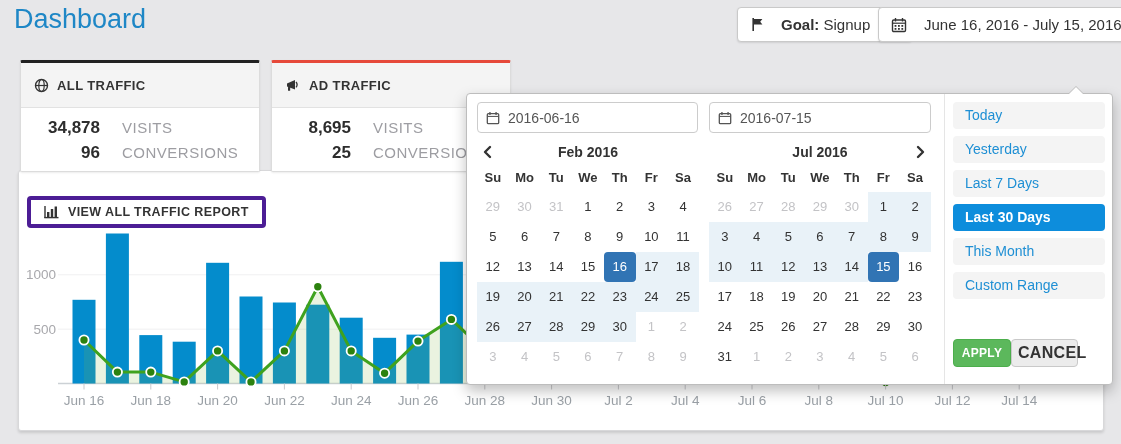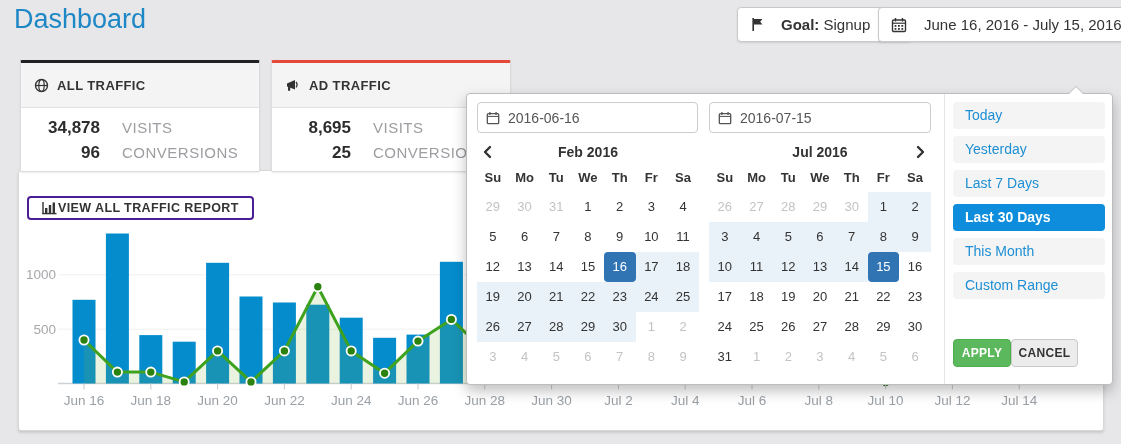--- a/index.html
+++ b/index.html
@@ -41,22 +41,22 @@
   .stat-row{display:flex;align-items:baseline;margin-bottom:5px}
   .stat-val{width:66px;text-align:right;font-size:17px;font-weight:bold;color:#2d2d2d}
   .stat-lbl{margin-left:22px;font-size:15px;color:#9d9da2;letter-spacing:.5px}
 
   
   .chart-panel{
     left:18px;top:170px;width:1086px;height:261px;background:#fff;
     border:1px solid #d8d8da;border-radius:3px;box-shadow:0 2px 3px rgba(0,0,0,.13);z-index:1;
   }
   .report-btn{
-    left:27px;top:196px;height:24px;background:#fff;border:2px solid #4c1d95;border-radius:4px;
-    display:flex;align-items:center;padding:0 13px;z-index:5;
+    left:27px;top:196px;height:32px;background:#fff;border:4px solid #4c1d95;border-radius:4px;
+    display:flex;align-items:center;gap:8px;padding:0 13px;z-index:5;
     font-size:12.5px;font-weight:bold;color:#333;letter-spacing:.4px;cursor:pointer;
   }
   #chart-layer{left:0;top:0;width:1121px;height:444px;z-index:4;pointer-events:none}
 
   
   .overlay{
     left:466px;top:46px;width:647px;height:292px;background:#fff;
     border:1px solid #bdbdbd;border-radius:4px;
     box-shadow:0 6px 14px rgba(0,0,0,.25);z-index:10;margin-top:47px;
   }
@@ -86,21 +86,21 @@
   .ranges{left:486px;top:8px;width:152px}
   .range-item{
     height:27px;line-height:27px;margin-bottom:7px;background:#f4f4f4;border-radius:4px;
     padding-left:12px;font-size:14px;color:#1e8fd4;cursor:pointer;
   }
   .range-item.selected{background:#0d8ddc;color:#fff;font-weight:bold}
   .btn-row{position:absolute;left:486px;top:245px;display:flex;}
   .apply-btn{width:58px;height:28px;background:#5cb85c;border:1px solid #4cae4c;border-radius:4px;
     color:#fff;font-size:12px;font-weight:bold;font-family:inherit;cursor:pointer;letter-spacing:.3px}
   .cancel-btn{width:67px;height:28px;background:#ececec;border:1px solid #c9c9c9;border-radius:4px;
-    color:#333;font-size:12px;font-weight:bold;font-family:inherit;cursor:pointer;letter-spacing:.3px}
+    color:#333;font-size:16px;font-weight:bold;font-family:inherit;cursor:pointer;letter-spacing:.3px}
 
   .icon{flex:0 0 auto;display:inline-block}
 </style>
 </head>
 <body>
 
 <h1 class="abs page-title">Dashboard</h1>
 
 <div class="abs hbtn goal-btn">
   <svg class="icon" width="14" height="15" viewBox="0 0 14 15">

